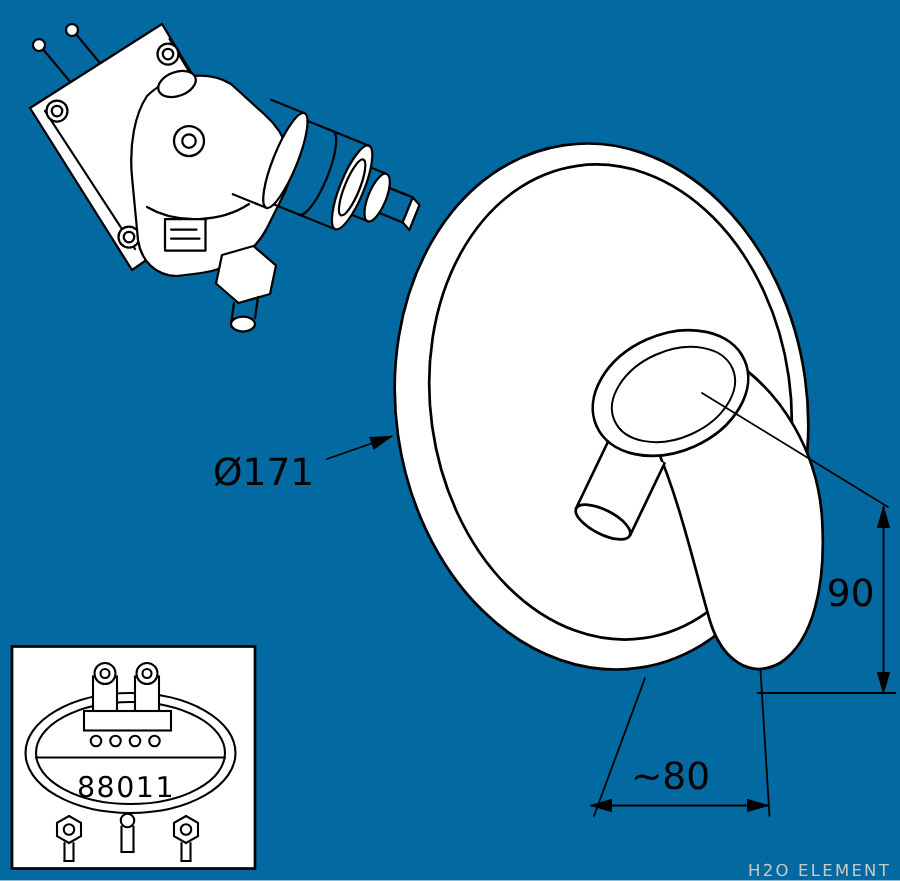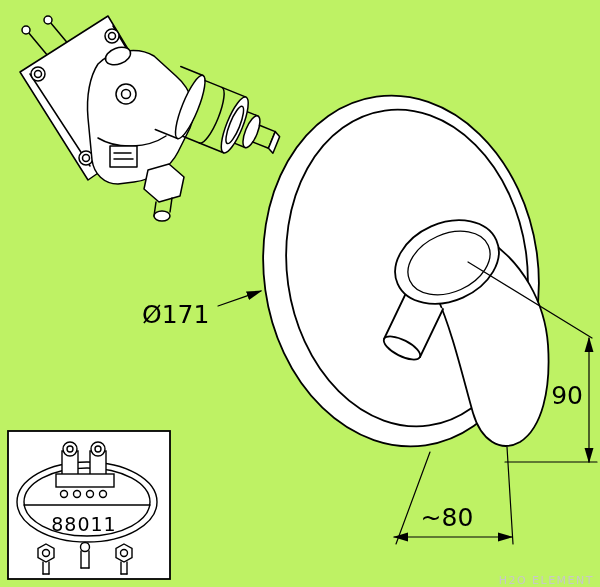--- a/index.html
+++ b/index.html
@@ -1,16 +1,16 @@
 <!DOCTYPE html>
 <html><head>
 <meta charset="utf-8">
 <style>
   html,body{margin:0;padding:0;background:#ffffff;}
-  .stage{position:relative;width:600px;height:587px;background:#bef264;overflow:hidden;}
+  .stage{position:relative;width:600px;height:587px;background:#0369a1;overflow:hidden;}
   svg{display:block;}
   text{font-family:"DejaVu Sans",sans-serif;}
   .dimtxt{font-size:25px;fill:#000;stroke:none;}
   .parttxt{font-size:19px;fill:#000;stroke:none;letter-spacing:1px;}
   .wmtxt{font-size:11px;stroke:none;letter-spacing:1.5px;}
 </style>
 </head>
 <body>
 
 <div class="stage">

